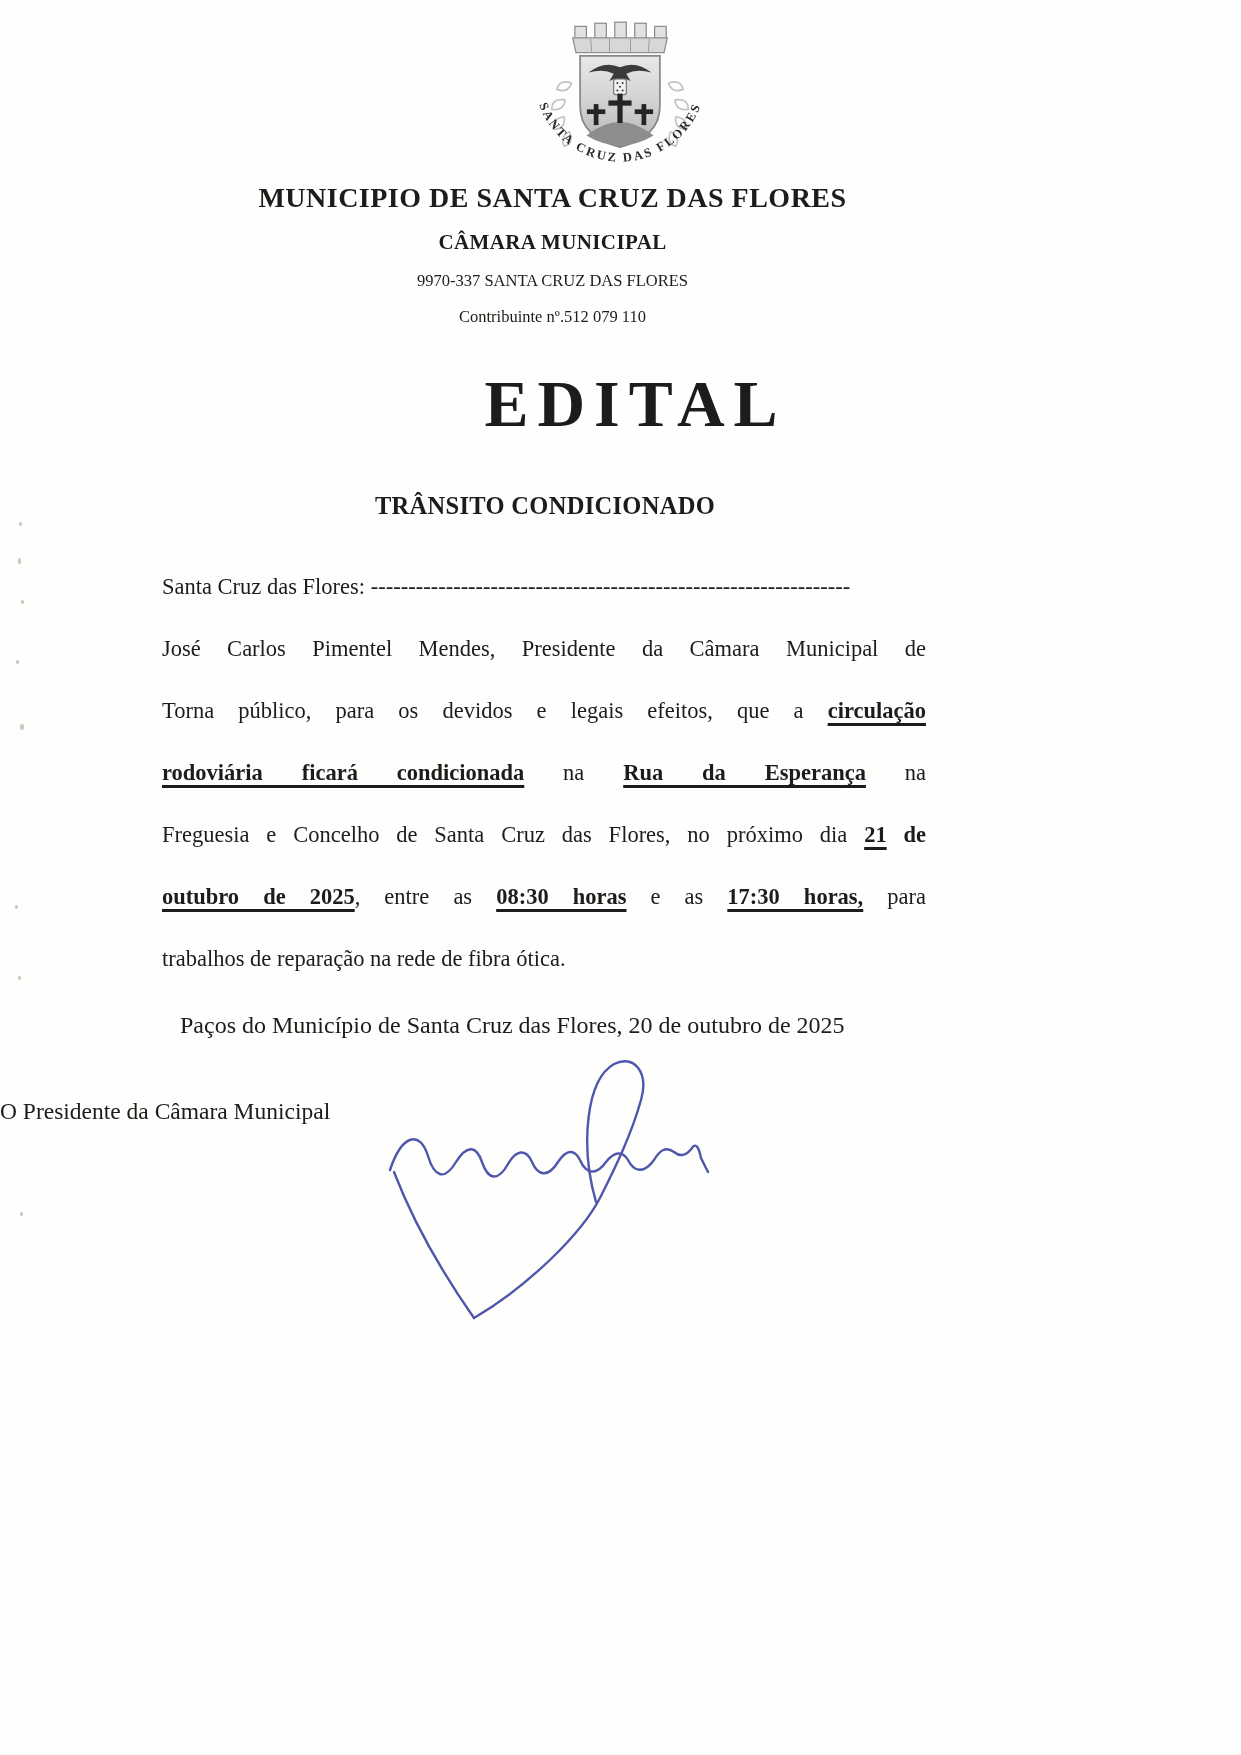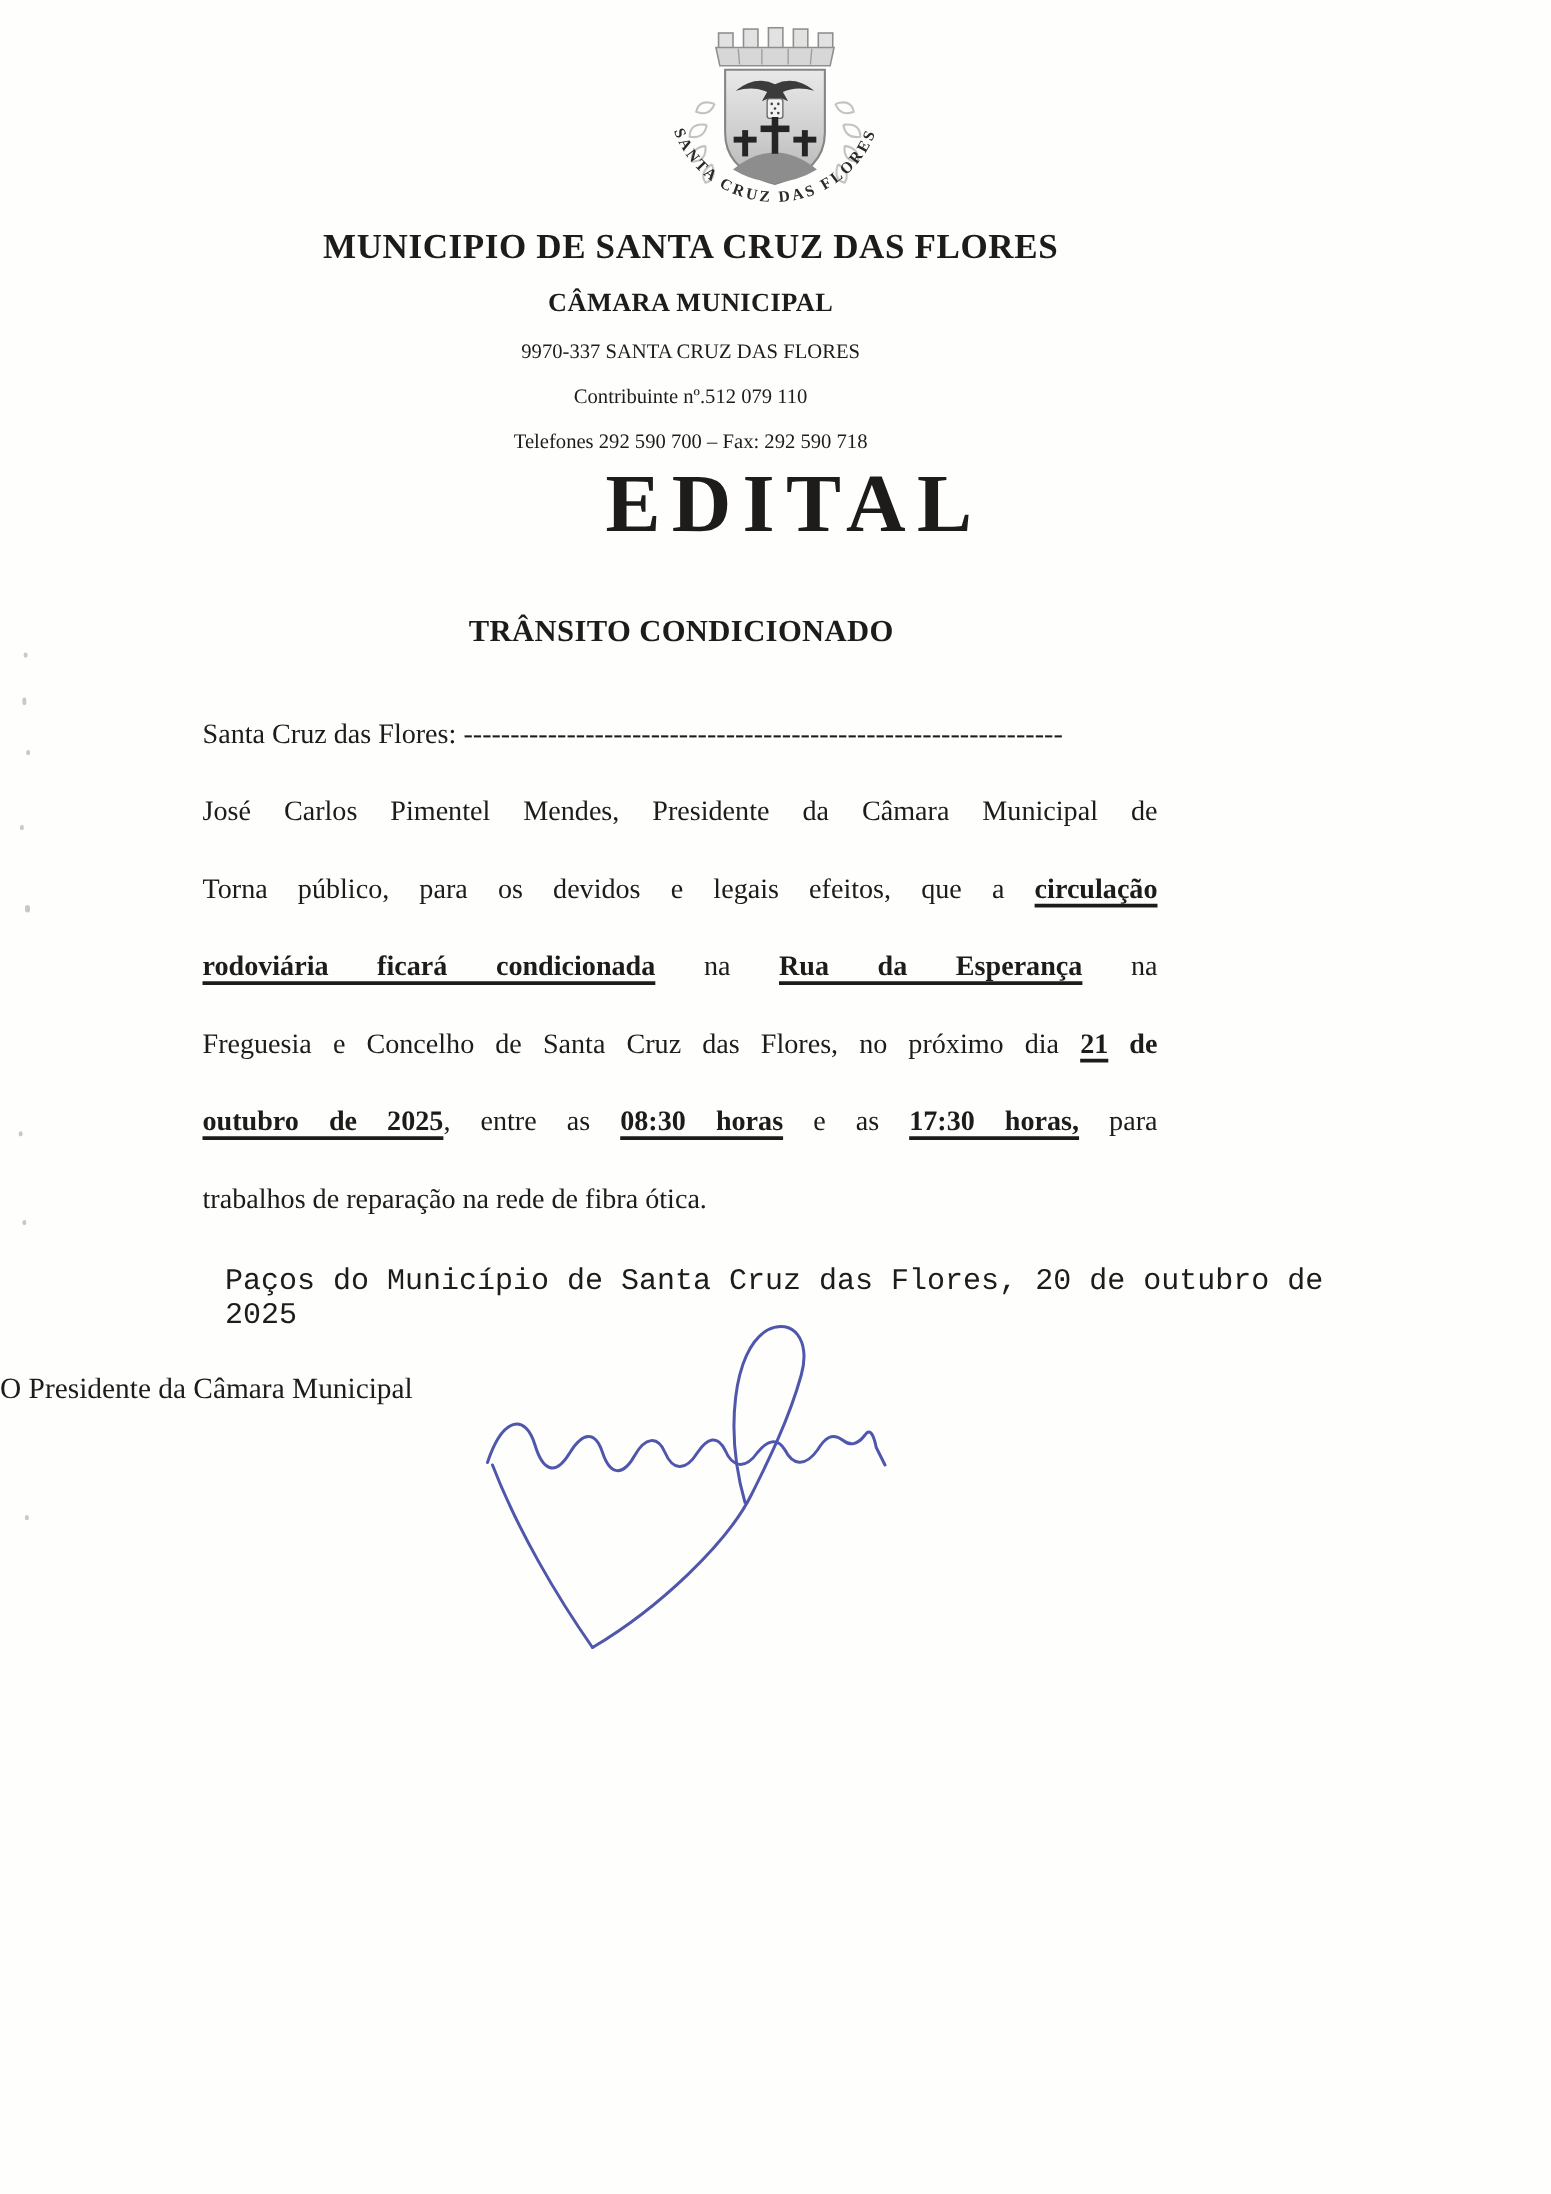--- a/index.html
+++ b/index.html
@@ -34,21 +34,21 @@
   .body-line.just{white-space:normal;text-align:justify;text-align-last:justify;}
   .s-p{font-weight:normal;}
   .s-b{font-weight:bold;}
   .s-bu{
     font-weight:bold;
     text-decoration:underline;
     text-decoration-thickness:2.5px;
     text-underline-offset:5px;
   }
   
-  .closing{position:absolute;left:180px;top:1012px;width:900px;font-size:24px;font-family:Liberation Mono, monospace;}
+  .closing{position:absolute;left:180px;top:1012px;width:900px;font-size:24px;}
   .signer-title{position:absolute;left:0;top:1098px;width:1095px;font-size:23.5px;}
   .signer-name{position:absolute;left:0;top:1208px;width:1095px;text-align:center;font-size:23px;}
   .signature{position:absolute;left:368px;top:1050px;width:362px;height:292px;pointer-events:none;}
   
   .artifact{position:absolute;background:#9a9a98;border-radius:2px;opacity:.55;}
 </style>
 </head>
 <body>
 
 <div class="page">
@@ -117,21 +117,20 @@
       <textPath href="#crestArc" startOffset="50%" text-anchor="middle">SANTA CRUZ DAS FLORES</textPath>
     </text>
   </svg>
 
   <div class="header-text">
     <h1 class="municipality">MUNICIPIO DE SANTA CRUZ DAS FLORES</h1>
     <h2 class="department">CÂMARA MUNICIPAL</h2>
     <div class="addr">
       <div>9970-337 SANTA CRUZ DAS FLORES</div>
       <div>Contribuinte nº.512 079 110</div>
-      <div>Telefones 292 590 700 – Fax: 292 590 718</div>
     </div>
   </div>
 
   <div class="doc-title">EDITAL</div>
   <div class="doc-subtitle">TRÂNSITO CONDICIONADO</div>
 
   <div class="body-text">
       <div class="body-line"><span class="s-p">Santa Cruz das Flores: </span><span class="s-p">----------------------------------------------------------------</span></div>
       <div class="body-line just"><span class="s-p">José Carlos Pimentel Mendes, Presidente da Câmara Municipal de</span></div>
       <div class="body-line just"><span class="s-p">Torna público, para os devidos e legais efeitos, que a </span><span class="s-bu">circulação</span></div>

